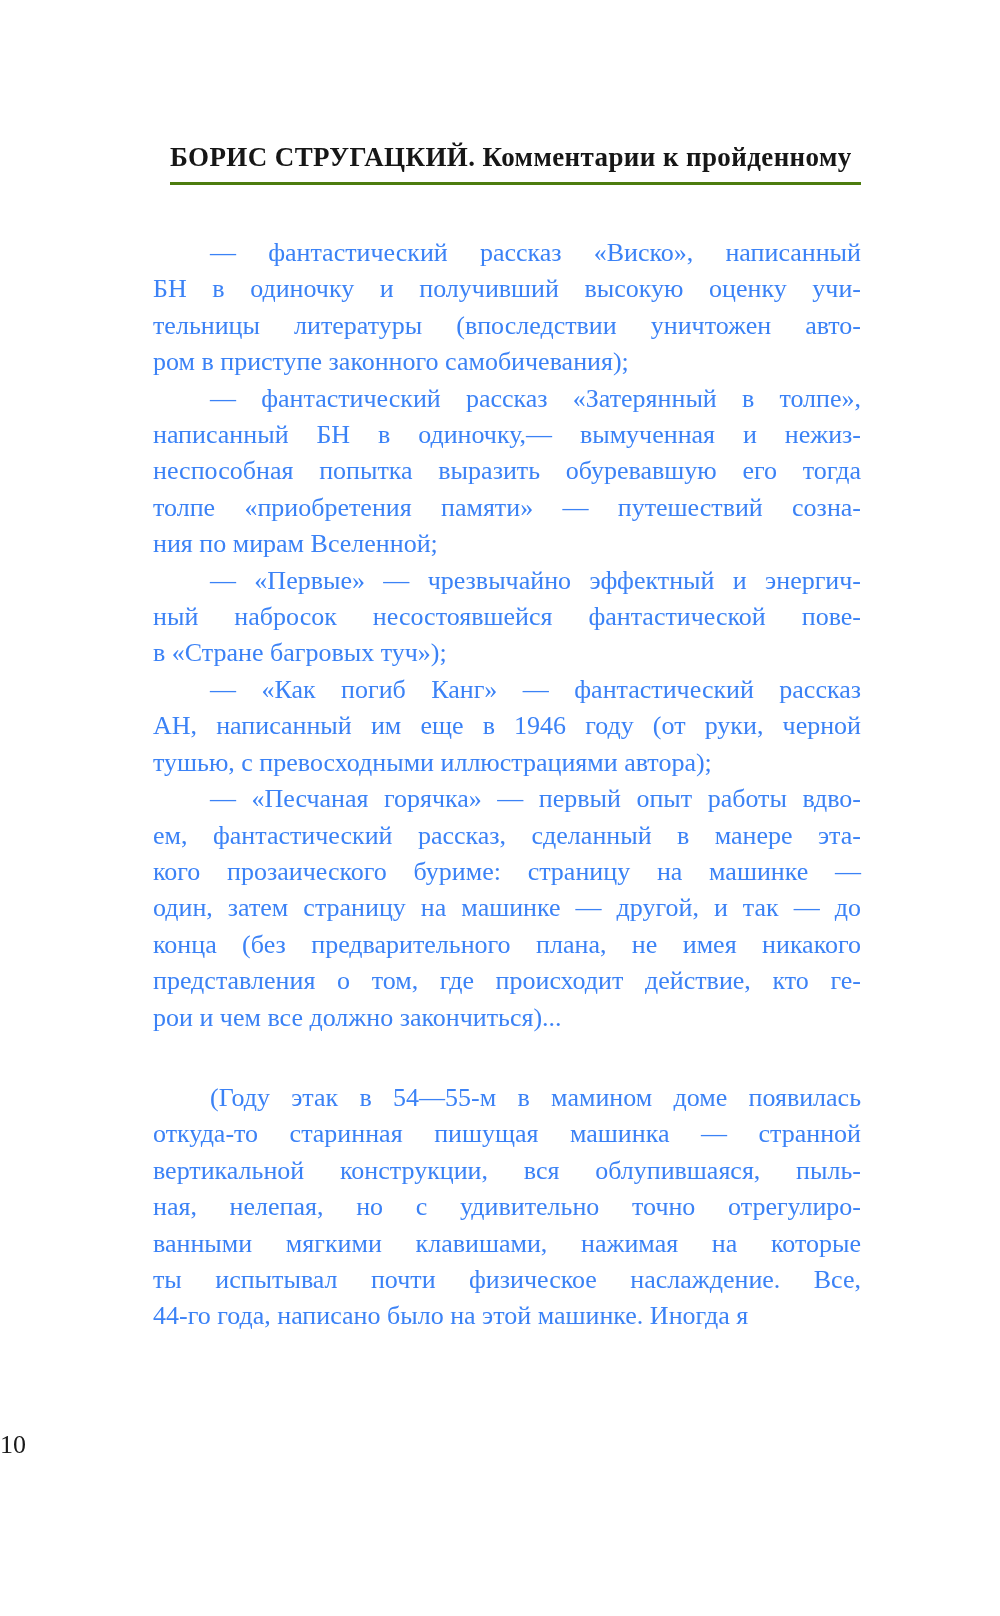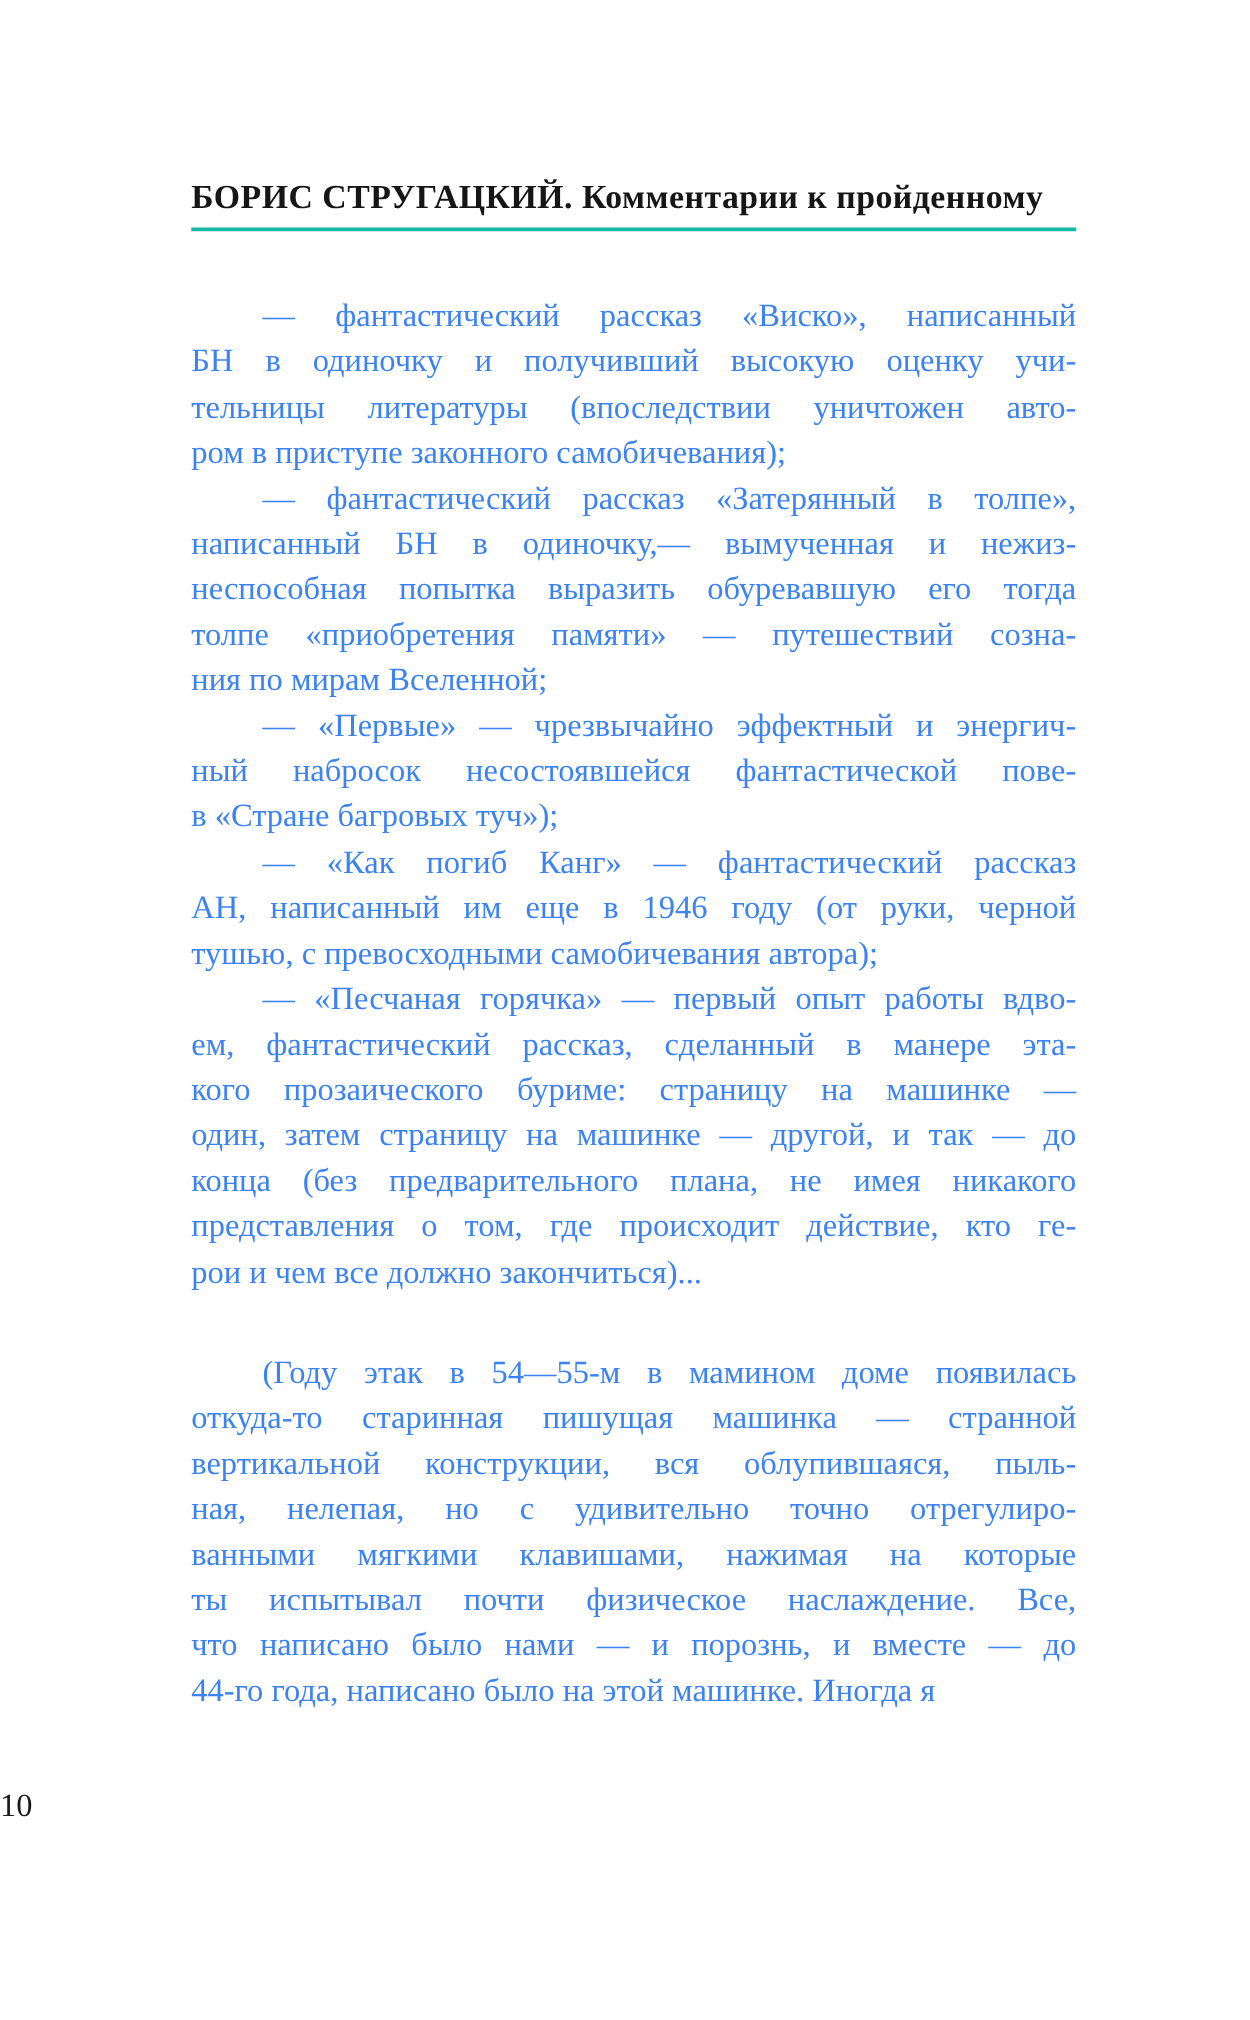--- a/index.html
+++ b/index.html
@@ -25,21 +25,22 @@
     padding-top: 142px;
     box-sizing: border-box;
   }
   .running-head {
     font-size: 27px;
     font-weight: bold;
     letter-spacing: 0.4px;
     white-space: nowrap;
     color: #161616;
     padding-bottom: 9px;
-    border-bottom: 3px solid #14b8a6;
+    border-bottom: 3px solid #4d7c0f;
+    margin-left: 17px;
   }
   .body-text {
     margin-top: 50px;
     font-size: 26px;
     line-height: 36.4px;
     color: #3b82f6;
   }
   .paragraph {
     margin: 0;
   }
@@ -88,37 +89,36 @@
           <div class="line last">ния по мирам Вселенной;</div>
         </div>
         <div class="paragraph">
           <div class="line first">— «Первые» — чрезвычайно эффектный и энергич-</div>
           <div class="line">ный набросок несостоявшейся фантастической пове-</div>
           <div class="line last">в «Стране багровых туч»);</div>
         </div>
         <div class="paragraph">
           <div class="line first">— «Как погиб Канг» — фантастический рассказ</div>
           <div class="line">АН, написанный им еще в 1946 году (от руки, черной</div>
-          <div class="line last">тушью, с превосходными самобичевания автора);</div>
+          <div class="line last">тушью, с превосходными иллюстрациями автора);</div>
         </div>
         <div class="paragraph">
           <div class="line first">— «Песчаная горячка» — первый опыт работы вдво-</div>
           <div class="line">ем, фантастический рассказ, сделанный в манере эта-</div>
           <div class="line">кого прозаического буриме: страницу на машинке —</div>
           <div class="line">один, затем страницу на машинке — другой, и так — до</div>
           <div class="line">конца (без предварительного плана, не имея никакого</div>
           <div class="line">представления о том, где происходит действие, кто ге-</div>
           <div class="line last">рои и чем все должно закончиться)...</div>
         </div>
         <div class="paragraph gap">
           <div class="line first">(Году этак в 54—55-м в мамином доме появилась</div>
           <div class="line">откуда-то старинная пишущая машинка — странной</div>
           <div class="line">вертикальной конструкции, вся облупившаяся, пыль-</div>
           <div class="line">ная, нелепая, но с удивительно точно отрегулиро-</div>
           <div class="line">ванными мягкими клавишами, нажимая на которые</div>
           <div class="line">ты испытывал почти физическое наслаждение. Все,</div>
-          <div class="line">что написано было нами — и порознь, и вместе — до</div>
           <div class="line last">44-го года, написано было на этой машинке. Иногда я</div>
         </div>
       </div>
   </div>
   <div class="page-number">10</div>
 </div>
 
 </body></html>

